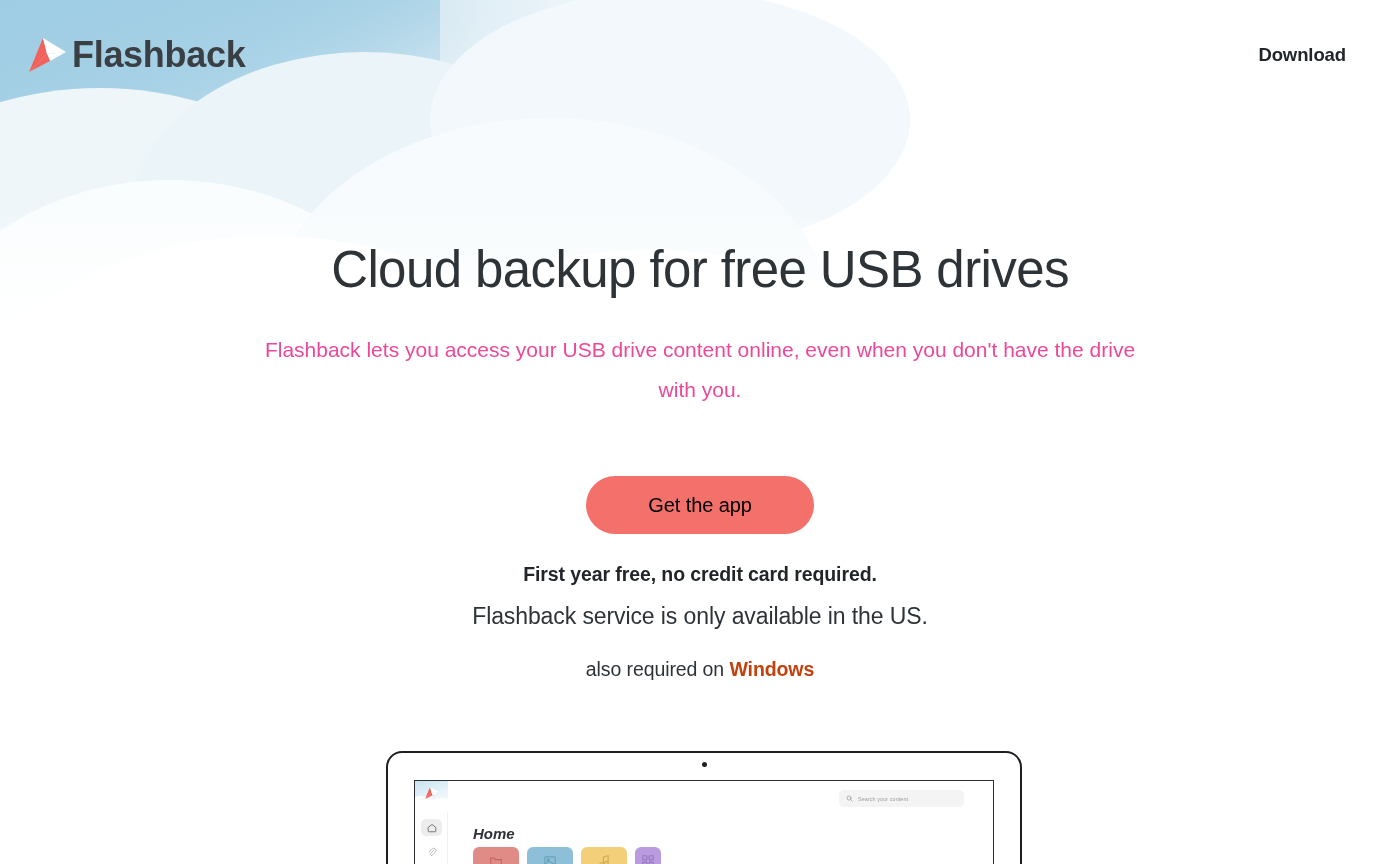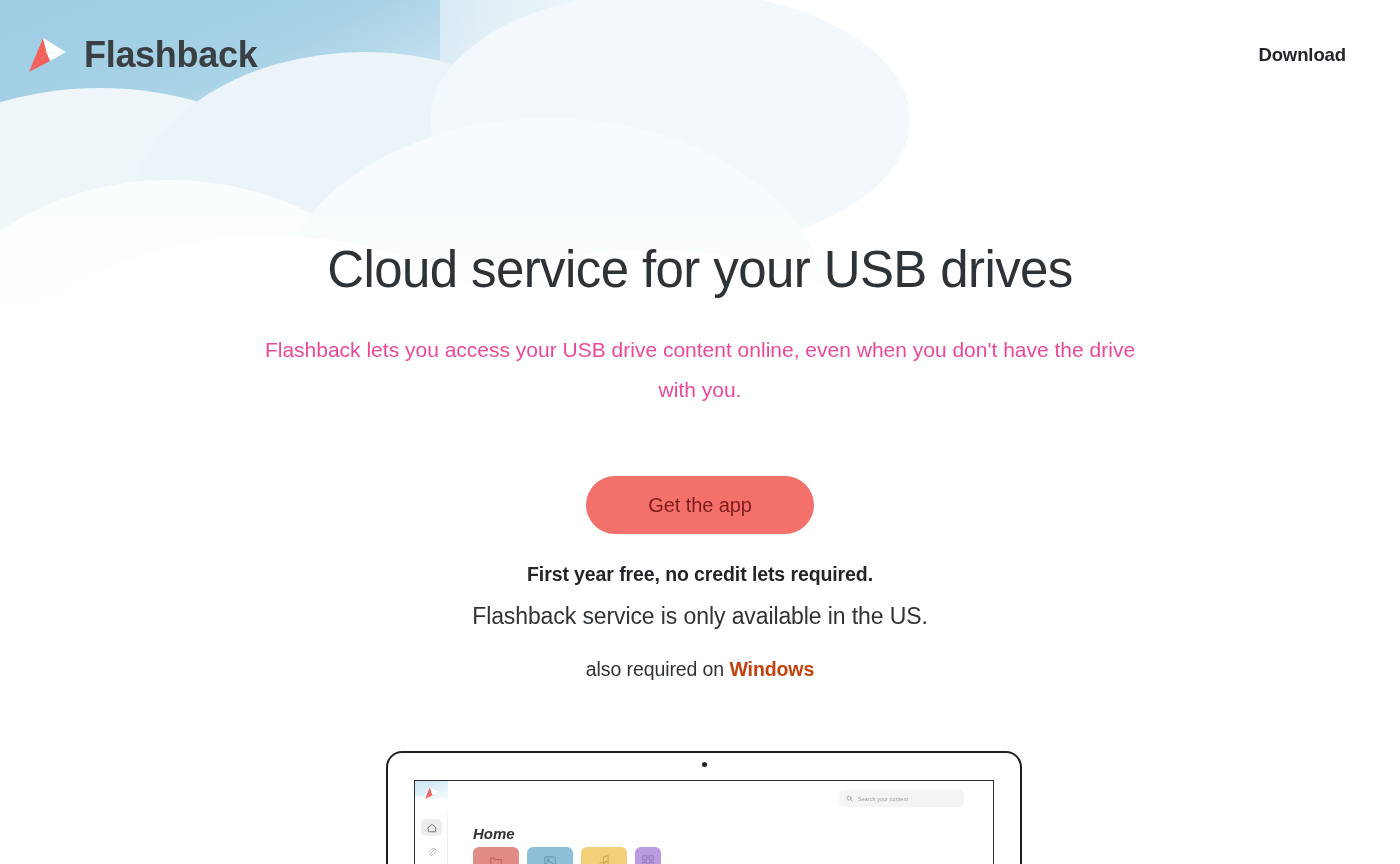--- a/index.html
+++ b/index.html
@@ -41,21 +41,21 @@
     position:absolute; left:0; top:205px; width:1400px; height:160px;
     background:linear-gradient(180deg, rgba(255,255,255,0) 0%, rgba(255,255,255,0.75) 55%, #fff 100%);
     pointer-events:none;
   }
 
   
   header {
     position:absolute; left:0; top:0; width:1400px; height:110px;
     display:flex; align-items:center; z-index:20;
   }
-  .brand { display:flex; align-items:center; margin-left:26px; gap:16px; cursor:pointer; }
+  .brand { display:flex; align-items:center; margin-left:26px; gap:4px; cursor:pointer; }
   .logo-mark { width:42px; height:38px; display:block; }
   .brand-name {
     font-size:36px; font-weight:600; letter-spacing:-0.3px; color:#3a3f44;
     line-height:1;
   }
   nav { margin-left:auto; display:flex; align-items:center; gap:0px; padding-right:22px; }
   nav a {
     font-size:18.5px; font-weight:700; color:#22262a; text-decoration:none;
     padding:10px 32px; letter-spacing:-0.1px; white-space:nowrap;
   }
@@ -66,21 +66,21 @@
     position:absolute; left:0; top:240px; width:1400px;
     font-size:51px; font-weight:400; letter-spacing:-0.6px; color:#2e3338; line-height:1.18;
   }
   .sub {
     position:absolute; left:50%; transform:translateX(-50%); top:330px; width:880px;
     font-size:21px; font-weight:400; line-height:1.92; color:#ec4899;
   }
   .cta {
     position:absolute; left:50%; transform:translateX(-50%); top:476px;
     width:228px; height:58px; border:none; border-radius:29px;
-    background:#f4706a; color:#7f1d1d; font-family:"Liberation Sans", sans-serif;
+    background:#f4706a; color:#000000; font-family:"Liberation Sans", sans-serif;
     font-size:20px; font-weight:400; cursor:pointer; letter-spacing:-0.1px;
   }
   .note-bold {
     position:absolute; left:0; top:563px; width:1400px;
     font-size:19.5px; font-weight:700; color:#22262a; letter-spacing:-0.1px;
   }
   .note-reg {
     position:absolute; left:0; top:603px; width:1400px;
     font-size:23px; font-weight:400; color:#2e3338; letter-spacing:-0.1px;
   }
@@ -155,24 +155,24 @@
         <path d="M3 36 L21 18 L24 25 Z" fill="#f4605a"></path>
       </svg>
       <span class="brand-name">Flashback</span>
     </div>
     <nav>
       <a href="#">Download</a>
     </nav>
   </header>
 
   <div class="hero">
-    <h1>Cloud service for your USB drives</h1>
+    <h1>Cloud backup for free USB drives</h1>
     <p class="sub">Flashback lets you access your USB drive content online, even when you don't have the drive with you.</p>
     <button class="cta">Get the app</button>
-    <div class="note-bold">First year free, no credit lets required.</div>
+    <div class="note-bold">First year free, no credit card required.</div>
     <div class="note-reg">Flashback service is only available in the US.</div>
     <div class="also">
       <span>also required on</span>
       <span class="os">Windows</span>
     </div>
   </div>
 
   <div class="laptop">
     <div class="cam"></div>
     <div class="screen">

